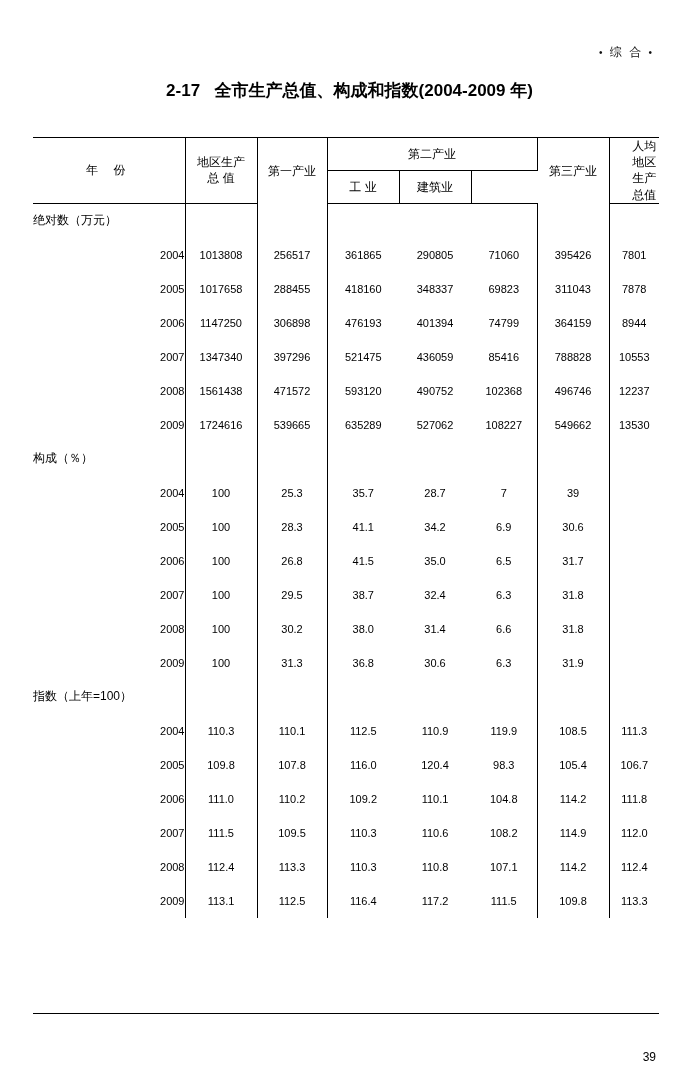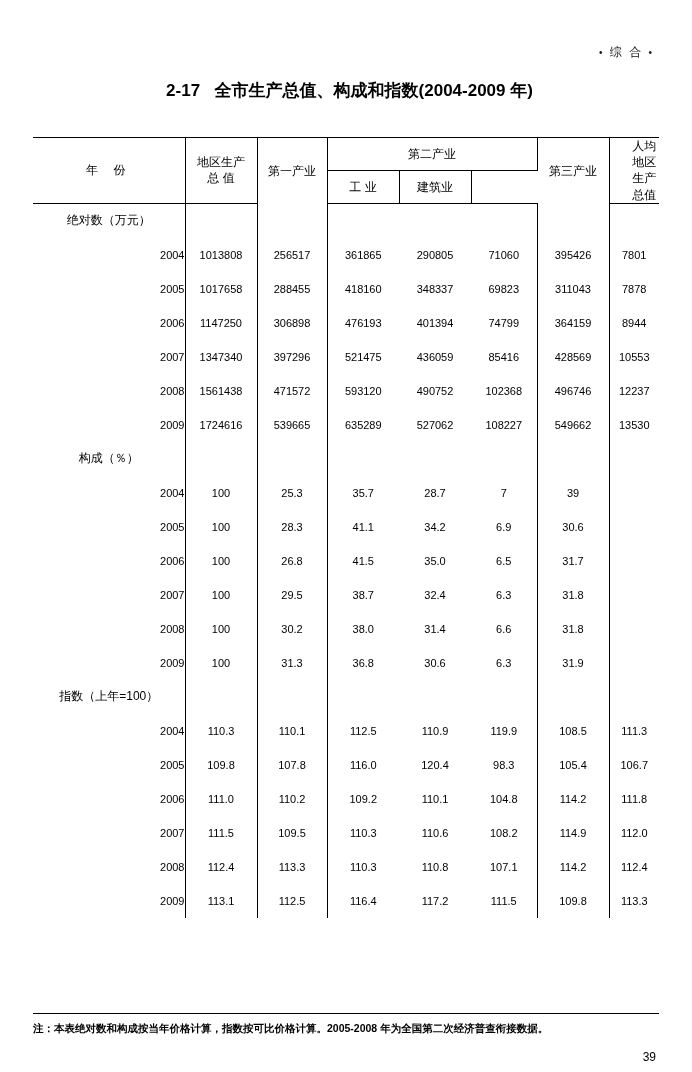--- a/index.html
+++ b/index.html
@@ -81,21 +81,21 @@
   .hdr-cell {
     text-align: center;
     font-size: 12px;
     line-height: 1.35;
     padding: 4px 2px;
   }
   .hdr-years {
     letter-spacing: 6px;
   }
   .row-label {
-    text-align: center;
+    text-align: left;
     padding-left: 6px;
     font-size: 12px;
     font-weight: bold;
     height: 34px;
   }
   .year-cell {
     text-align: right;
     font-size: 11px;
     height: 34px;
     padding-left: 26px;
@@ -221,21 +221,21 @@
         <td class="num br">364159</td>
         <td class="num">8944</td>
       </tr>
       <tr>
         <td class="year-cell">2007</td>
         <td class="num bl br">1347340</td>
         <td class="num br">397296</td>
         <td class="num">521475</td>
         <td class="num">436059</td>
         <td class="num br">85416</td>
-        <td class="num br">428569</td>
+        <td class="num br">788828</td>
         <td class="num">10553</td>
       </tr>
       <tr>
         <td class="year-cell">2008</td>
         <td class="num bl br">1561438</td>
         <td class="num br">471572</td>
         <td class="num">593120</td>
         <td class="num">490752</td>
         <td class="num br">102368</td>
         <td class="num br">496746</td>
@@ -391,16 +391,15 @@
         <td class="num">117.2</td>
         <td class="num br">111.5</td>
         <td class="num br">109.8</td>
         <td class="num">113.3</td>
       </tr>
     </tbody>
   </table>
 
   <div class="topline"></div>
 
-  <div class="footnote">注：本表绝对数和构成按当年价格计算，指数按可比价格计算。2005-2008 年为全国第二次经济普查衔接数据。</div>
 
   <div class="pagenum">39</div>
 </div>
 
 </body></html>

